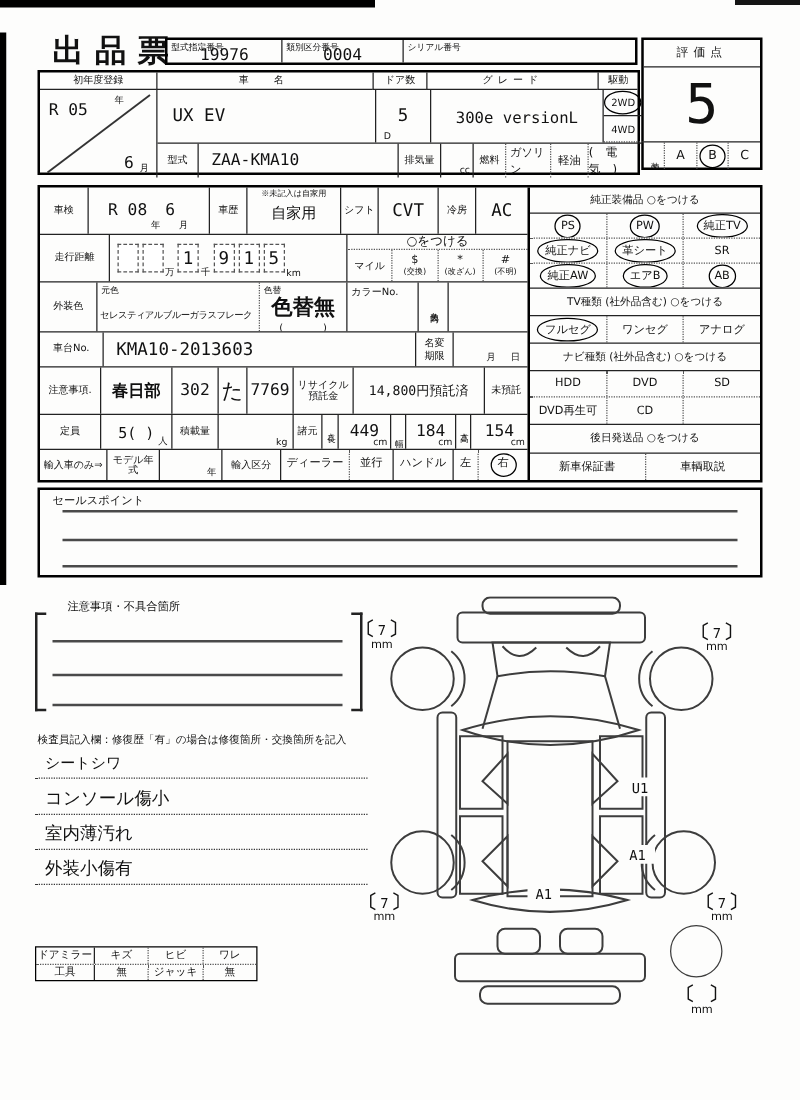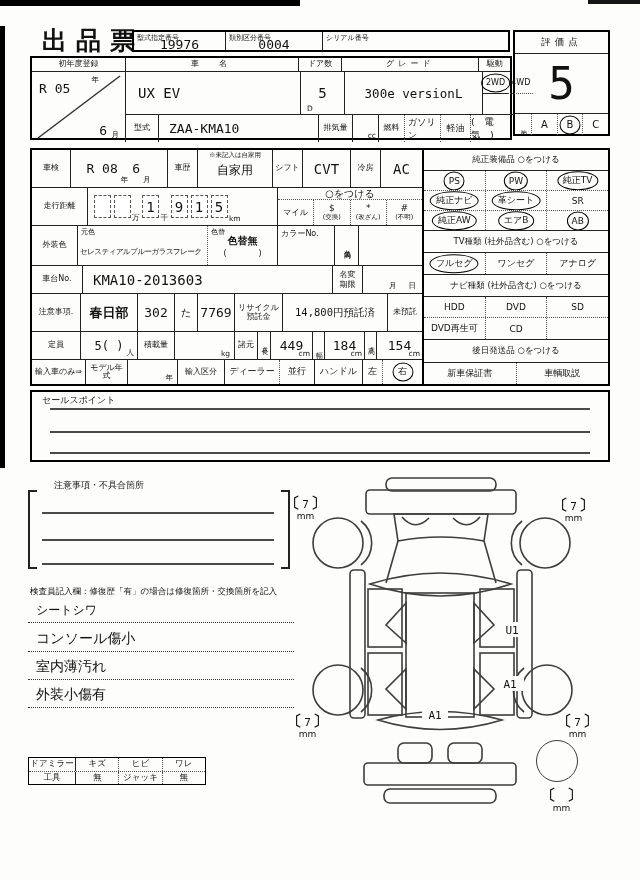--- a/index.html
+++ b/index.html
@@ -10,21 +10,21 @@
   .row{display:flex;box-sizing:border-box;}
   .c{box-sizing:border-box;border-left:1.4px solid #222;display:flex;align-items:center;justify-content:center;
      overflow:hidden;position:relative;}
   .c.first{border-left:none;}
   .c.dot{border-left:1.4px dotted #555;}
   .bb{border-bottom:1.4px solid #222;}
   .bbdot{border-bottom:1.4px dotted #555;}
   .lb{font-size:8px;color:#111;line-height:1.05;text-align:center;}
   .lbtl{position:absolute;top:1px;left:3px;font-size:7px;color:#111;}
   .v{font-family:"DejaVu Sans Mono","Liberation Mono",monospace;font-size:13px;}
-  .vj{font-size:10px;}
+  .vj{font-size:17px;}
   .sm{font-size:7.5px;}
   .vlab{writing-mode:vertical-rl;text-orientation:upright;font-size:7px;line-height:1;letter-spacing:-1px;}
   .wrap2{width:22px;word-break:break-all;line-height:1.15;text-align:center;}
   .circlable{position:relative;display:inline-block;padding:0 3px;}
   .circled::after{content:'';position:absolute;left:50%;top:50%;transform:translate(-50%,-50%);
     width:110%;height:135%;min-width:19px;min-height:17px;border:1.7px solid #000;border-radius:50%;}
   .mbox{width:17px;height:23px;border:1.5px dashed #555;margin:0 1.5px;display:flex;align-items:center;
     justify-content:center;font-family:"DejaVu Sans Mono",monospace;font-size:14px;box-sizing:border-box;background:#fff;}
   .unitlow{font-size:7.5px;align-self:flex-end;margin:0 1px 2px 0;}
   .hline{position:absolute;height:1.6px;background:#4a4a4a;}
@@ -106,21 +106,21 @@
       <div class="c first" style="width:174px;justify-content:flex-start;padding-left:12px;">
         <span class="v" style="font-size:14px;">UX EV</span>
       </div>
       <div class="c" style="width:44px;">
         <span class="v" style="font-size:14px;">5</span>
         <span class="sm" style="position:absolute;left:6px;bottom:1px;">D</span>
       </div>
       <div class="c" style="width:138px;">
         <span class="v" style="font-size:12.5px;">300e versionL</span>
       </div>
-      <div style="width:32px;display:flex;flex-direction:row;border-left:1.4px solid #222;box-sizing:border-box;">
+      <div style="width:32px;display:flex;flex-direction:column;border-left:1.4px solid #222;box-sizing:border-box;">
         <div class="bb" style="height:21px;display:flex;align-items:center;justify-content:center;font-size:8px;">
           <span class="circlable circled">2WD</span>
         </div>
         <div class="bbdot" style="height:21px;display:flex;align-items:center;justify-content:center;font-size:8px;">
           <span class="circlable">4WD</span>
         </div>
       </div>
     </div>
 
     <div class="abs row" style="left:94px;top:56px;width:388px;height:28px;border-top:1.4px solid #222;">

